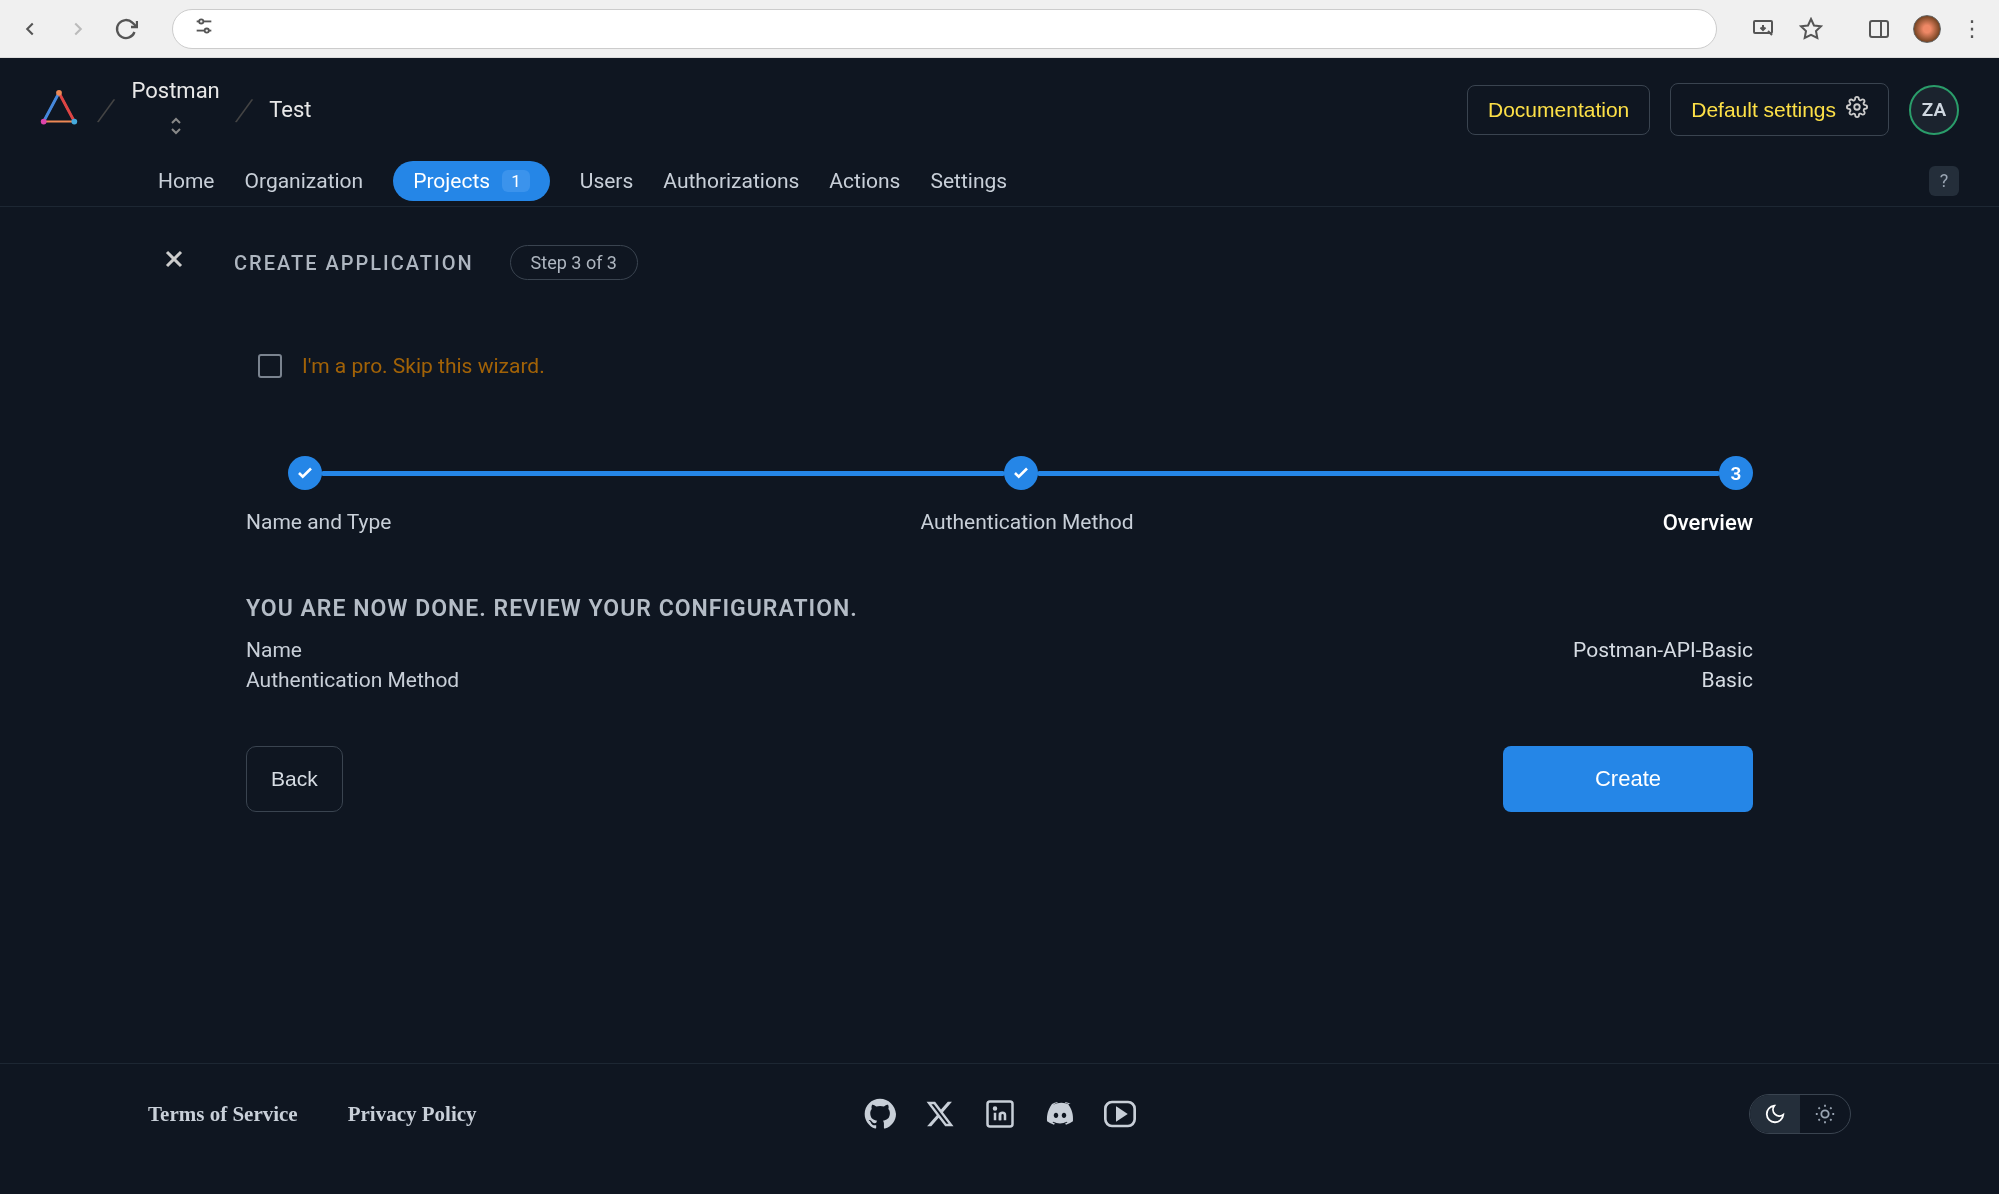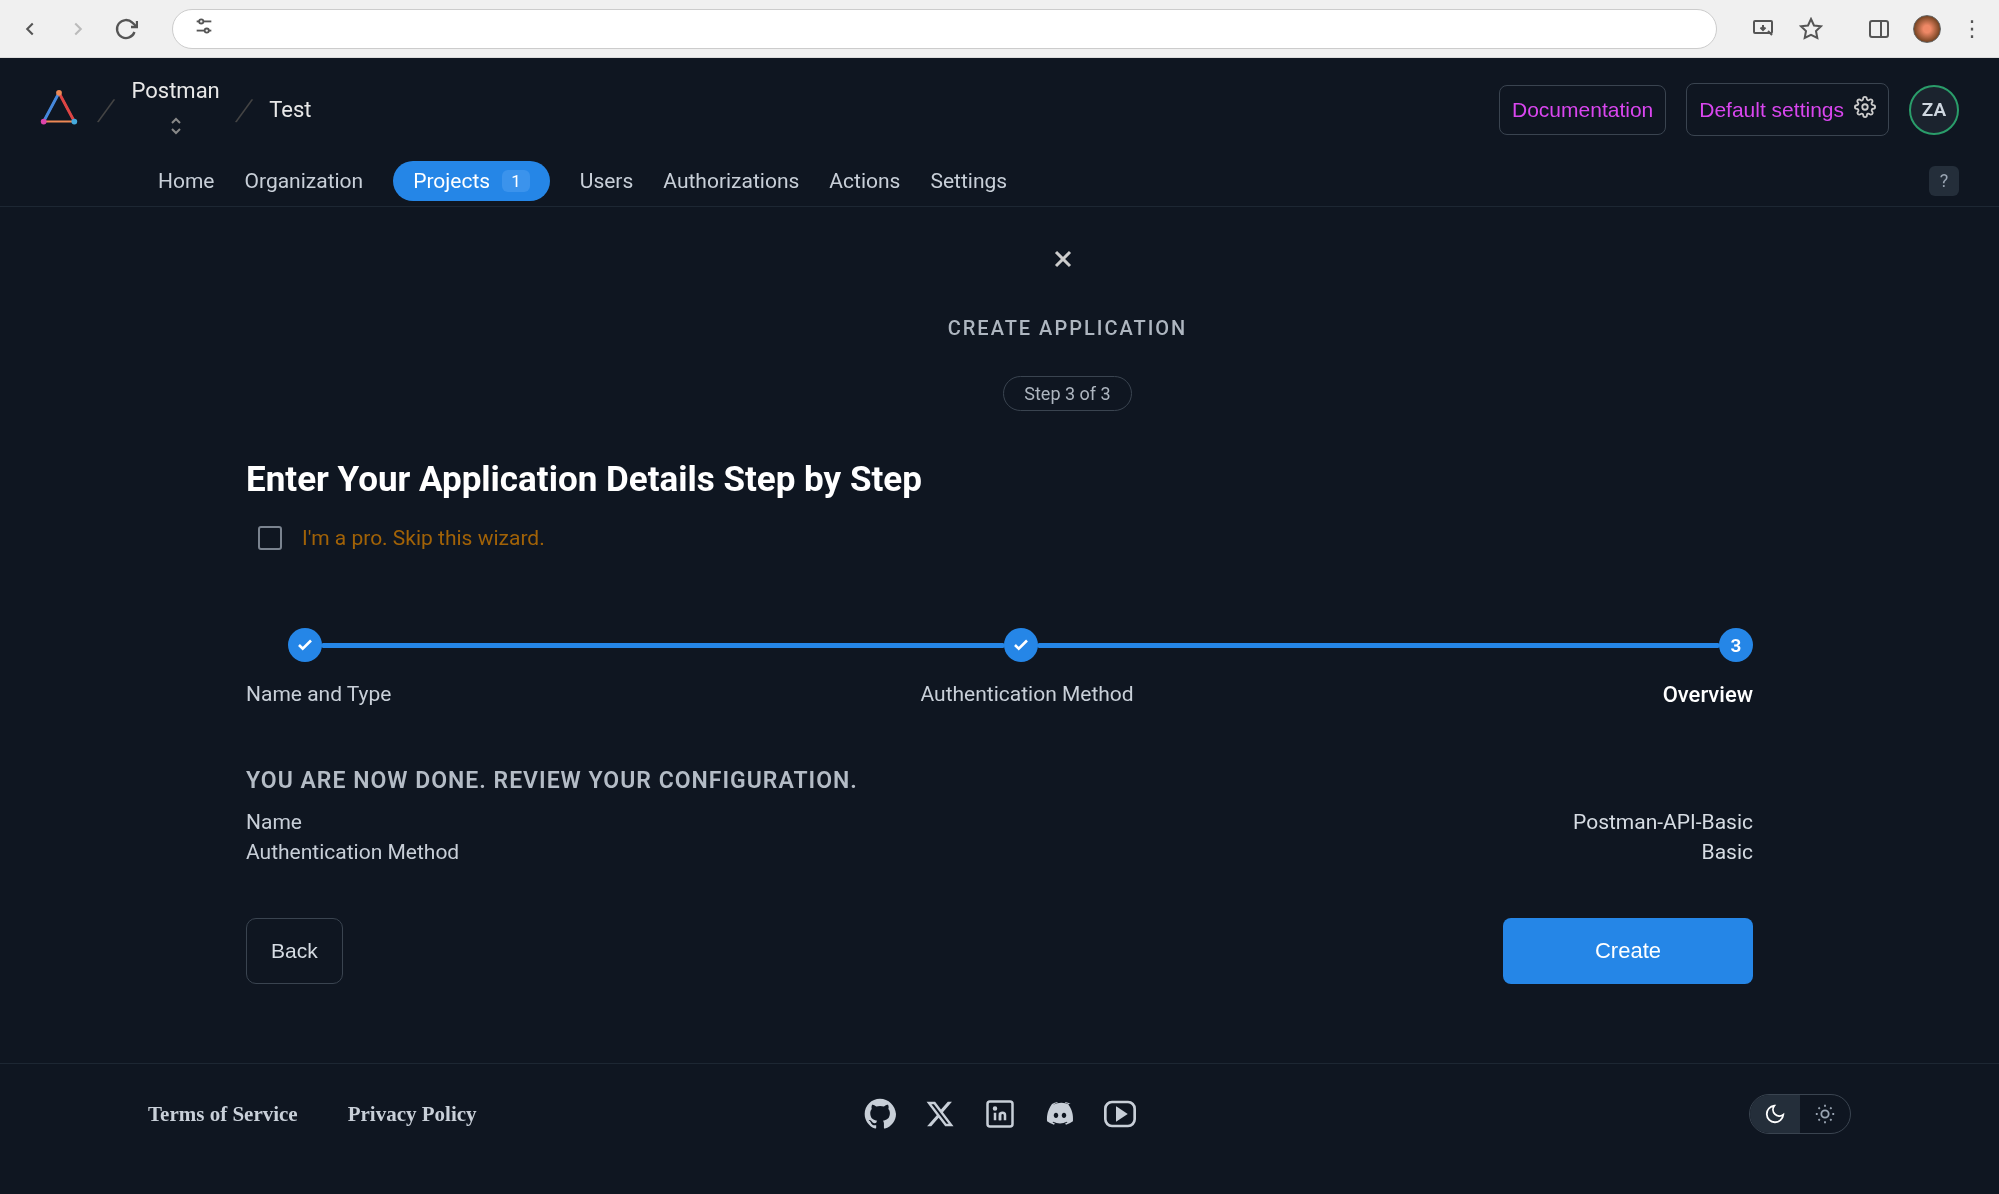--- a/index.html
+++ b/index.html
@@ -80,22 +80,22 @@
       display: flex; align-items: center; gap: 12px;
       color: #e8e8e8; font-size: 22px;
       cursor: pointer;
       flex-direction: column;
     }
     .unfold { color: #888; font-size: 18px; }
     .top-right { display: flex; align-items: center; gap: 20px; }
     .doc-btn, .settings-btn {
       border: 1px solid #3a4450;
       background: transparent;
-      color: #d946ef;
-      padding: 12px 12px;
+      color: #fde047;
+      padding: 12px 20px;
       border-radius: 8px;
       font-size: 21px;
       cursor: pointer;
       display: flex; align-items: center; gap: 10px;
     }
     .avatar {
       width: 50px; height: 50px; border-radius: 50%;
       background: #1b232e;
       border: 2px solid #2a9d6a;
       display: flex; align-items: center; justify-content: center;
@@ -139,21 +139,20 @@
       color: #9aa5b3;
       display: flex; align-items: center; justify-content: center;
       font-size: 18px;
       cursor: pointer;
     }
 
     
     .wizard-hdr {
       display: flex; align-items: center; gap: 36px;
       padding: 38px 24px 0 160px;
-      flex-direction: column;
     }
     .close-icon {
       color: #ccc; font-size: 30px; cursor: pointer;
       margin-right: 10px;
     }
     .wizard-title {
       color: #aeb6c0;
       letter-spacing: 2px;
       font-size: 20px;
       font-weight: 500;
@@ -419,21 +418,20 @@
       <svg width="28" height="28" viewBox="0 0 24 24" fill="none" stroke="#ccc" stroke-width="2.6">
           <line x1="18" y1="6" x2="6" y2="18"></line>
           <line x1="6" y1="6" x2="18" y2="18"></line>
         </svg>
     </span>
     <span class="wizard-title">CREATE APPLICATION</span>
     <span class="step-pill">Step 3 of 3</span>
   </div>
 
   <div class="main">
-    <h1 class="main-heading">Enter Your Application Details Step by Step</h1>
 
     <div class="skip-row">
       <div class="checkbox"></div>
       <span class="skip-label">I'm a pro. Skip this wizard.</span>
     </div>
 
     <div class="stepper" style="margin-left:42px;">
       <div class="step-dot">
         <svg width="18" height="18" viewBox="0 0 24 24" fill="none" stroke="#fff" stroke-width="3.5">
             <polyline points="20 6 9 17 4 12"></polyline>

